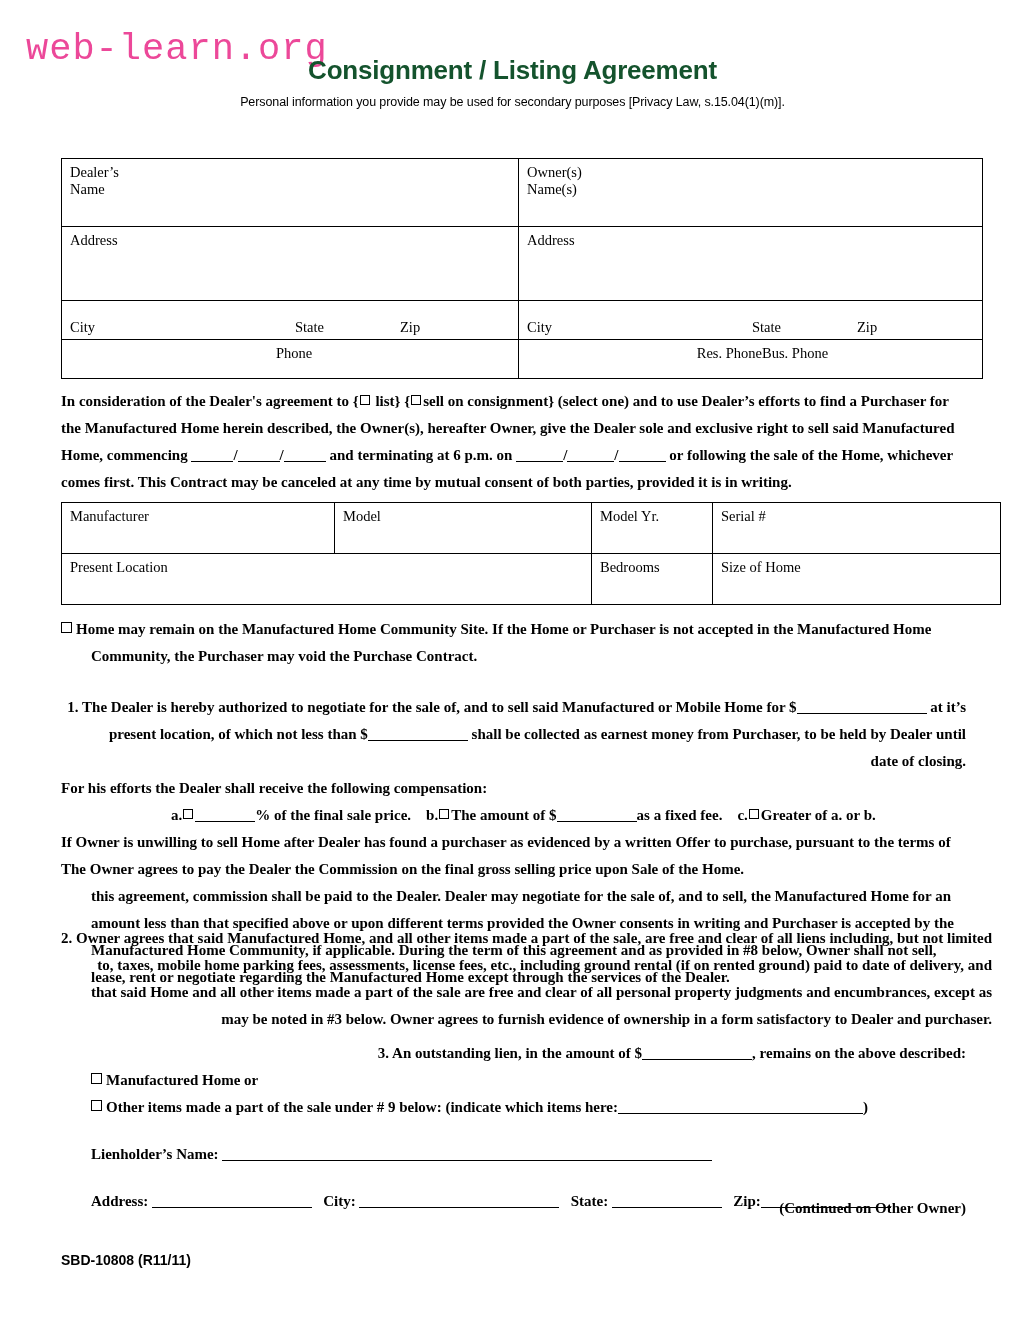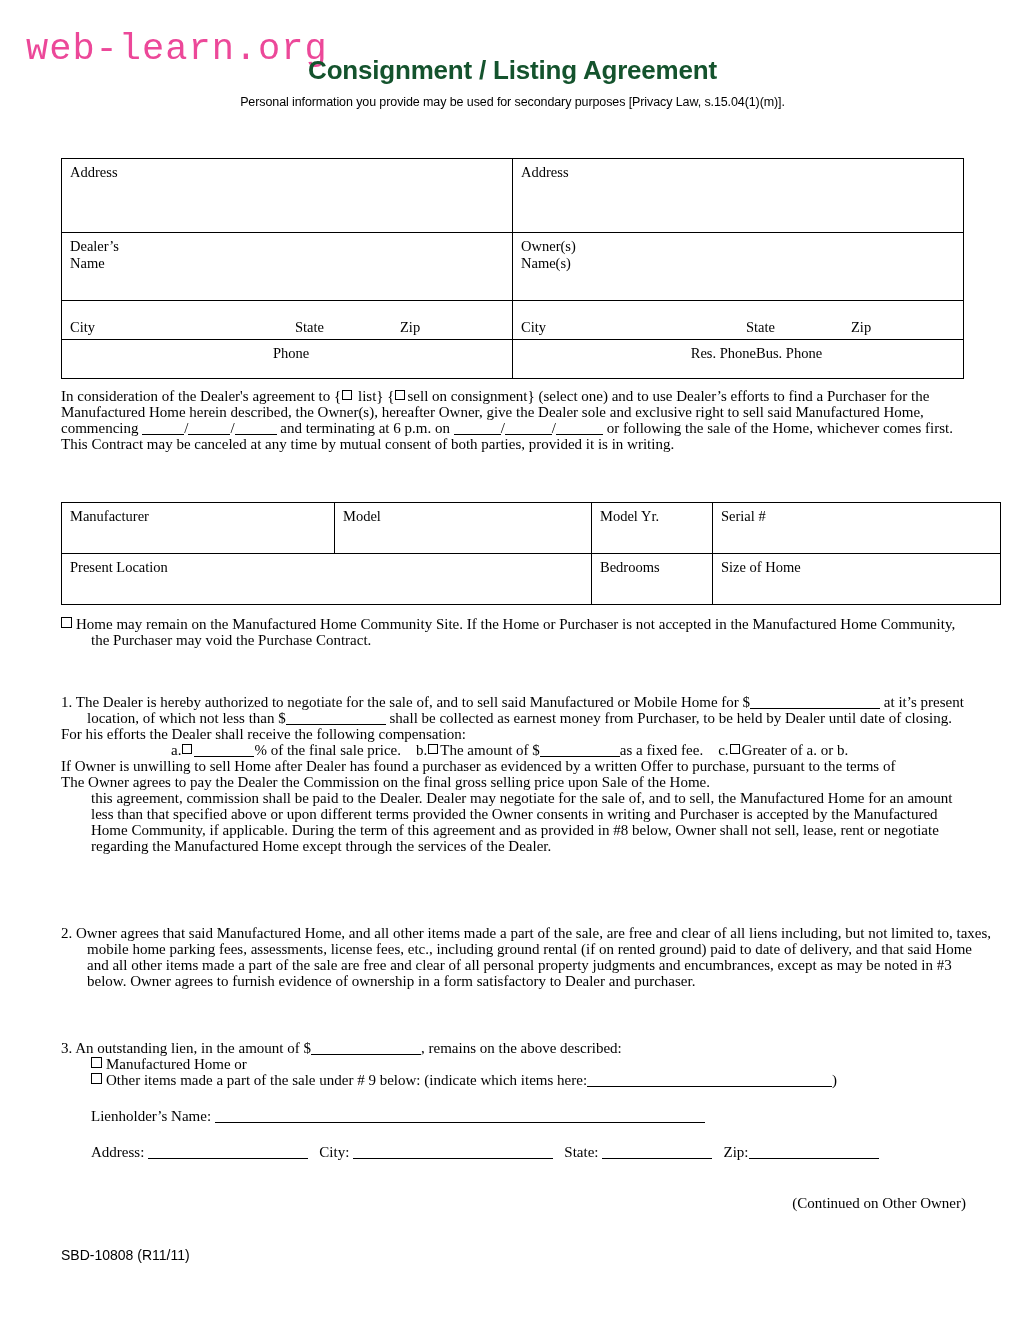--- a/index.html
+++ b/index.html
@@ -87,22 +87,23 @@
     position: absolute;
     left: 61px;
     top: 502px;
   }
 
   
   .para {
     position: absolute;
     font-family: "Liberation Serif", serif;
     font-size: 15px;
-    line-height: 16px;
+    line-height: 27px;
     text-align: left;
+    font-weight: bold;
   }
   .p-consider {
     left: 61px;
     top: 388px;
     width: 905px;
   }
   .p-checks {
     left: 61px;
     top: 616px;
     width: 905px;
@@ -133,20 +134,21 @@
     top: 1247px;
     width: 905px;
     font-family: "Liberation Sans", sans-serif;
     font-size: 14px;
   }
 
   
   .hang {
     padding-left: 26px;
     text-indent: -26px;
+    text-align: right;
   }
   .hang2 {
     padding-left: 30px;
     text-indent: -30px;
   }
   .ind2 { padding-left: 30px; }
   .ind-abc { padding-left: 110px; }
 
   
   .cb {
@@ -196,35 +198,35 @@
 
   <div class="header">
     <div class="title-line">Consignment / Listing Agreement</div>
     <div class="subtitle">Personal information you provide may be used for secondary purposes [Privacy Law, s.15.04(1)(m)].</div>
   </div>
 
   <div class="contact-table">
     <table class="ftable">
       <tbody>
           <tr>
-        <td style="height:68px;">
-          <span>Address</span>
-        </td>
-        <td>
-          <span>Address</span>
-        </td>
-      </tr>
-      <tr>
         <td style="width:448px;height:62px;">
           <div>Dealer’s</div>
           <div>Name</div>
         </td>
         <td style="width:455px;">
           <div>Owner(s)</div>
           <div>Name(s)</div>
+        </td>
+      </tr>
+      <tr>
+        <td style="height:68px;">
+          <span>Address</span>
+        </td>
+        <td>
+          <span>Address</span>
         </td>
       </tr>
       <tr>
         <td style="height:33px;">
           <span class="cell-inline lbl-city">City</span><span class="cell-inline lbl-state">State</span><span class="cell-inline">Zip</span>
         </td>
         <td>
           <span class="cell-inline lbl-city">City</span><span class="cell-inline lbl-state">State</span><span class="cell-inline">Zip</span>
         </td>
       </tr>

